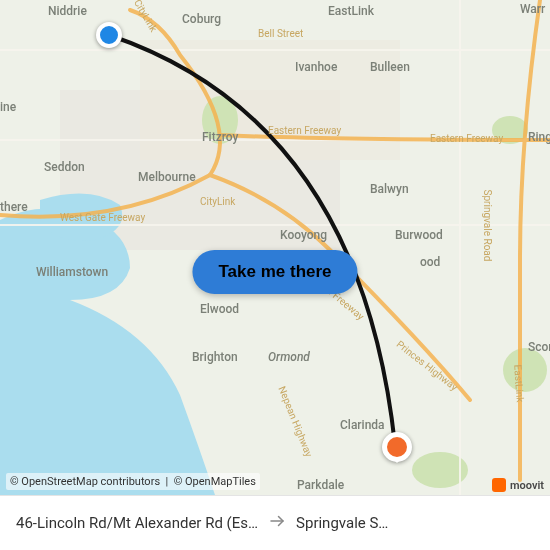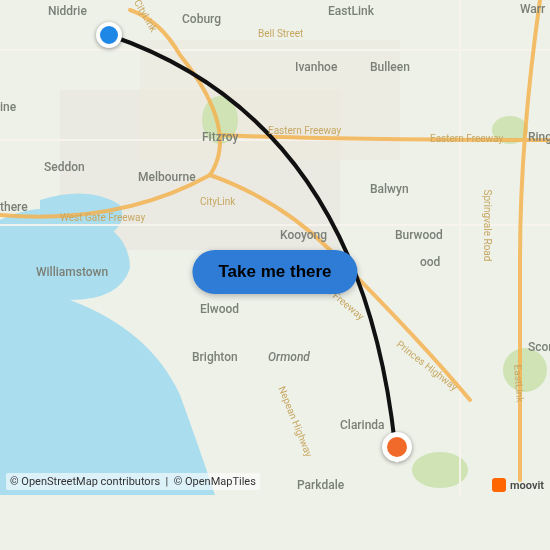--- a/index.html
+++ b/index.html
@@ -138,14 +138,24 @@
     <span>© OpenStreetMap contributors</span>
     &nbsp;|&nbsp;
     <span>© OpenMapTiles</span>
   </div>
 
   <div class="moovit-badge">
     <span class="dot"></span>
     <span>moovit</span>
   </div>
 
+  <div class="footer">
+    <span class="from">46-Lincoln Rd/Mt Alexander Rd (Es…</span>
+    <span class="arrow">
+      <svg width="18" height="18" viewBox="0 0 24 24" fill="none" stroke="#888" stroke-width="2" stroke-linecap="round" stroke-linejoin="round">
+          <line x1="4" y1="12" x2="20" y2="12"></line>
+          <polyline points="14 6 20 12 14 18"></polyline>
+        </svg>
+    </span>
+    <span class="to">Springvale S…</span>
+  </div>
 
 </div>
 
 </body></html>

